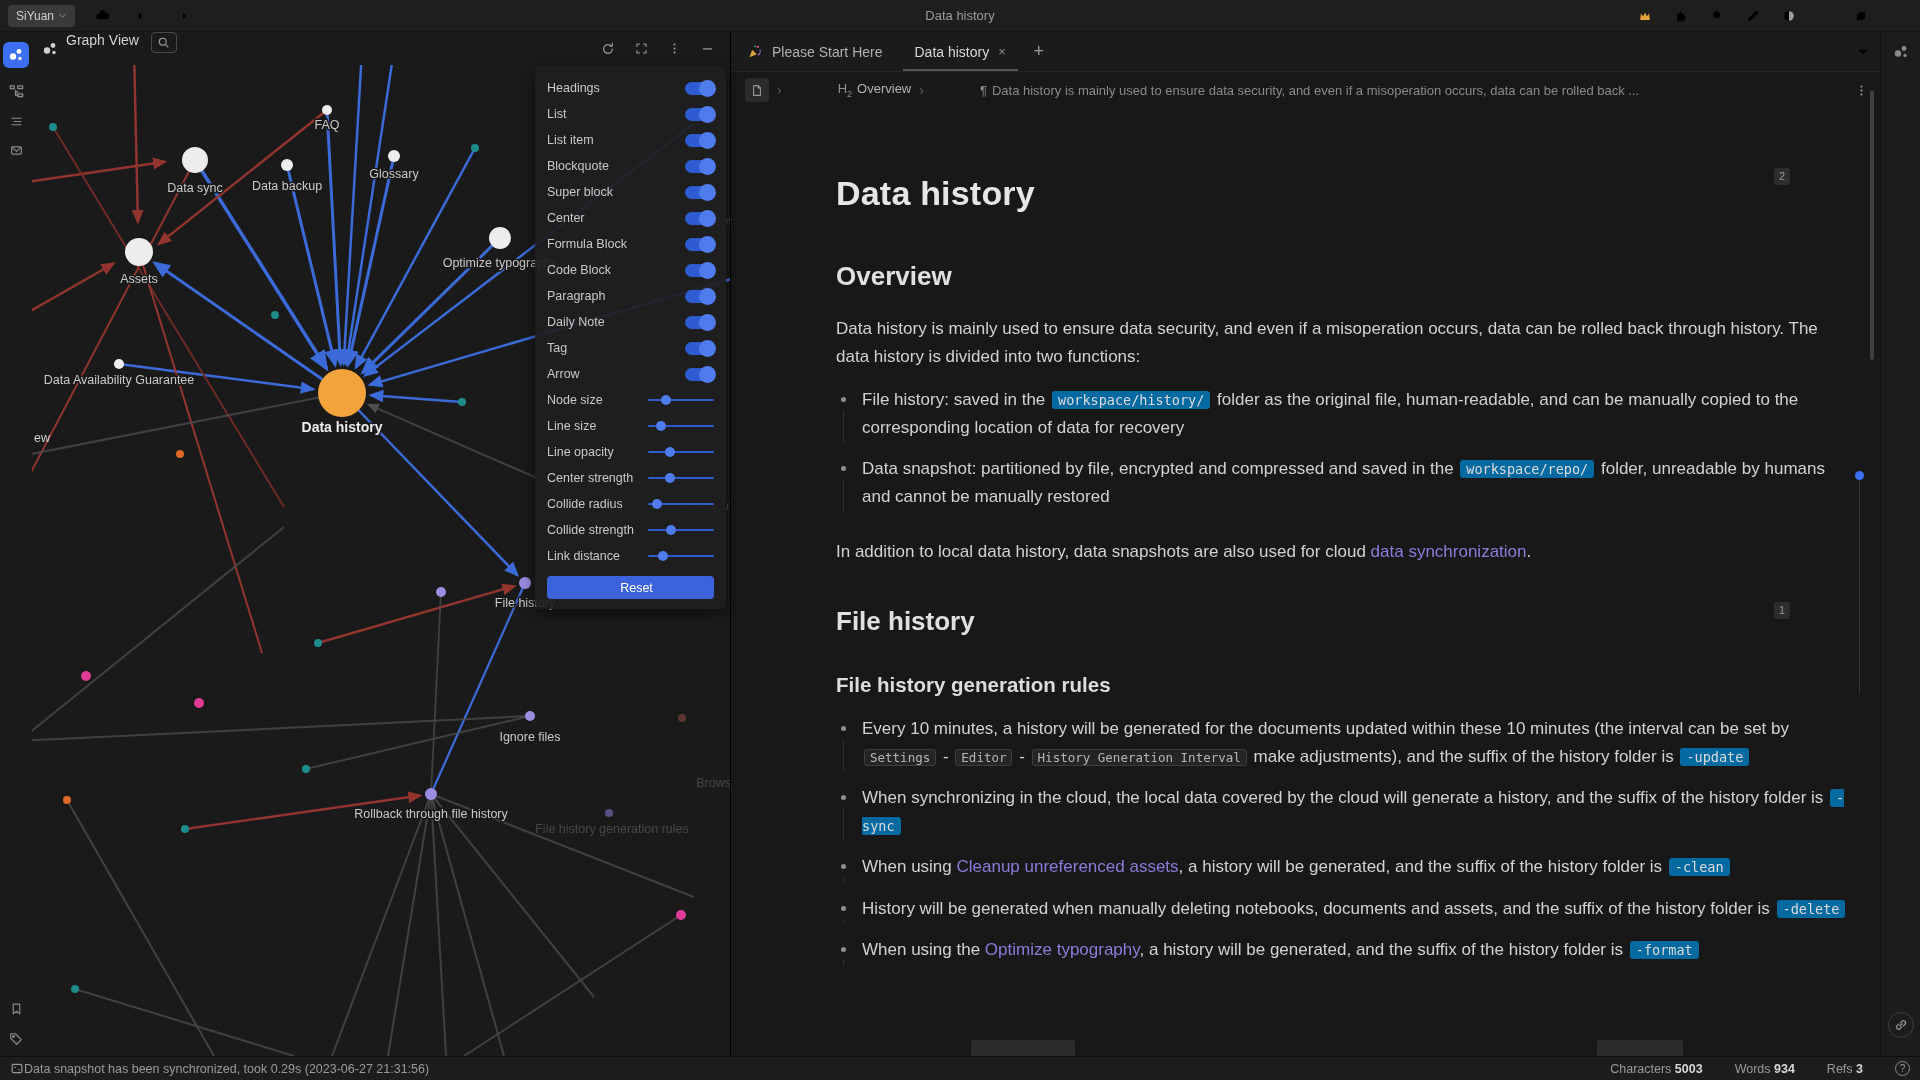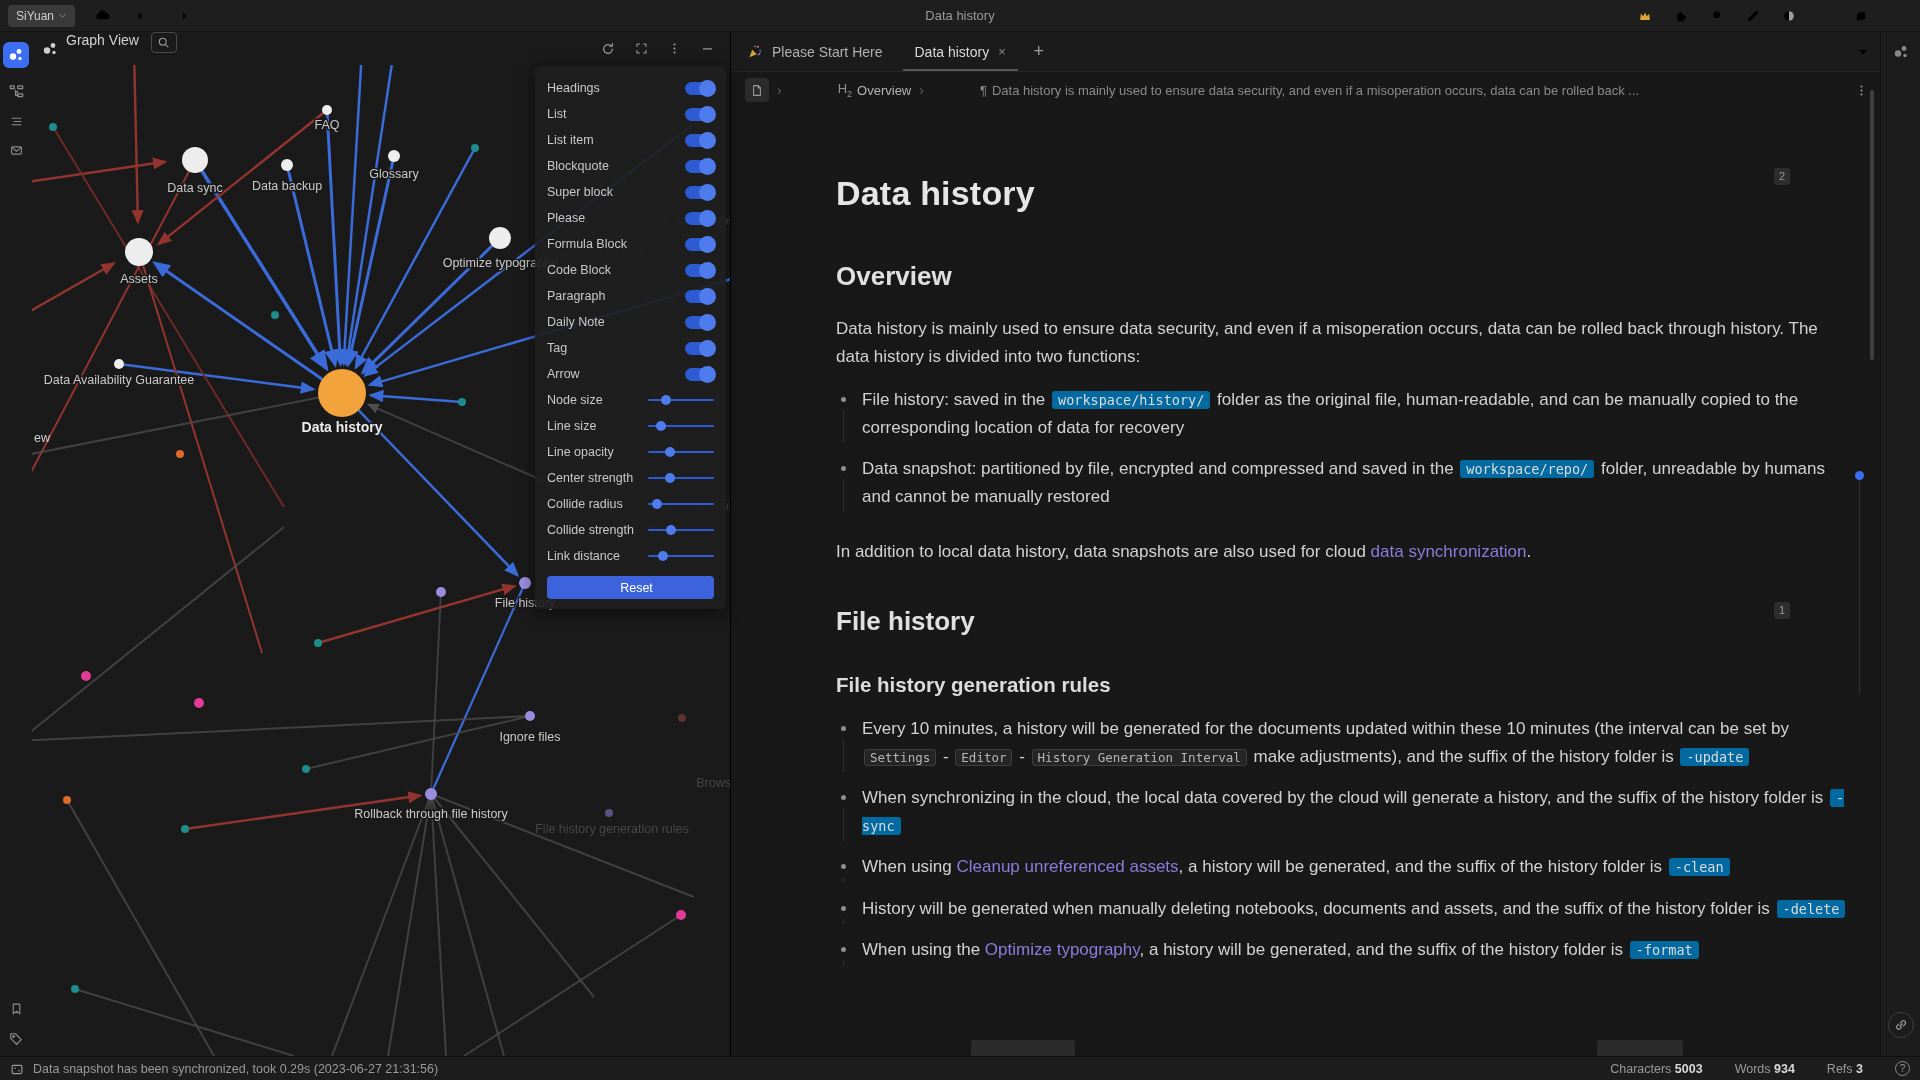--- a/index.html
+++ b/index.html
@@ -51,21 +51,21 @@
   .tabbar{height:40px;background:#1b1b1b;border-bottom:1px solid #262626;display:flex;align-items:stretch;position:relative;}
   .tab{display:flex;align-items:center;gap:9px;padding:0 16px;font-size:14px;color:#b0b0b0;position:relative;cursor:pointer;}
   .tab.active{color:#d8d8d8;}
   .tab.active::after{content:"";position:absolute;left:4px;right:4px;bottom:0;height:2px;background:#565656;}
   .tab .close{color:#8a8a8a;font-size:13px;}
   .tab-plus{width:34px;display:flex;align-items:center;justify-content:center;color:#9a9a9a;font-size:18px;cursor:pointer;}
   .tab-chevron{position:absolute;right:10px;top:0;bottom:0;display:flex;align-items:center;color:#9a9a9a;cursor:pointer;}
   .breadcrumb{height:36px;display:flex;align-items:center;gap:8px;padding:0 14px;font-size:13px;color:#9a9a9a;position:relative;}
   .bc-docicon{width:24px;height:24px;background:#2b2b2b;border-radius:4px;display:flex;align-items:center;justify-content:center;color:#a8a8a8;}
   .bc-sep{color:#5f5f5f;font-size:14px;}
-  .bc-item{display:flex;align-items:center;gap:5px;white-space:nowrap;cursor:pointer;padding-left:48px;}
+  .bc-item{display:flex;gap:5px;white-space:nowrap;cursor:pointer;padding-left:48px;}
   .bc-glyph{color:#8f8f8f;}
   .bc-glyph sub{font-size:9px;}
   .bc-text{color:#b3b3b3;}
   .bc-item.last{overflow:hidden;max-width:1020px;}
   .bc-item.last .bc-text{color:#8a8a8a;overflow:hidden;text-overflow:ellipsis;}
   .bc-kebab{position:absolute;right:12px;color:#9a9a9a;cursor:pointer;}
 
   .doc-scroll{position:absolute;top:76px;left:0;right:0;bottom:0;overflow:hidden;padding:58px 32px 0 105px;}
   .doc{max-width:1013px;font-size:17px;line-height:1.62;color:#d2d2d2;}
   .blk{position:relative;}
@@ -83,21 +83,21 @@
   .doc a{color:#8a7cdb;text-decoration:none;cursor:pointer;}
   .badge{position:absolute;right:58px;top:2px;background:#2d2d2d;color:#9a9a9a;font-size:11px;line-height:1;padding:3px 5px;border-radius:3px;}
 
   .scroll-thumb{position:absolute;right:6px;top:58px;width:4px;height:270px;border-radius:2px;background:#3f3f3f;}
   .scroll-line{position:absolute;left:1128px;top:447px;width:1px;height:215px;background:#333;}
   .scroll-dot{position:absolute;left:1124px;top:439px;width:9px;height:9px;border-radius:50%;background:#3b6ef0;}
   .clip-chip{position:absolute;top:1008px;height:22px;background:#2b2b2b;border-radius:3px;}
 
   
   .statusbar{position:absolute;left:0;right:0;bottom:0;height:24px;background:#1d1d1d;border-top:1px solid #0f0f0f;display:flex;align-items:center;font-size:12.5px;color:#9a9a9a;padding:0 10px;}
-  .sb-msg{display:flex;align-items:flex-end;gap:9px;}
+  .sb-msg{display:flex;align-items:flex-start;}
   .sb-right{margin-left:auto;display:flex;align-items:center;gap:32px;}
   .sb-counter b{color:#d8d8d8;font-weight:bold;}
   .help-circle{width:15px;height:15px;border:1.2px solid #8a8a8a;border-radius:50%;display:flex;align-items:center;justify-content:center;font-size:10px;color:#9a9a9a;}
 </style>
 </head>
 <body>
 
 <div class="titlebar">
   <div class="tb-left">
     <div class="menu-chip">
@@ -387,21 +387,21 @@
           <span class="set-label">Blockquote</span>
           <div class="toggle">
             <div class="knob"></div>
           </div>
         </div><div class="set-row">
           <span class="set-label">Super block</span>
           <div class="toggle">
             <div class="knob"></div>
           </div>
         </div><div class="set-row">
-          <span class="set-label">Please</span>
+          <span class="set-label">Center</span>
           <div class="toggle">
             <div class="knob"></div>
           </div>
         </div><div class="set-row">
           <span class="set-label">Formula Block</span>
           <div class="toggle">
             <div class="knob"></div>
           </div>
         </div><div class="set-row">
           <span class="set-label">Code Block</span>

